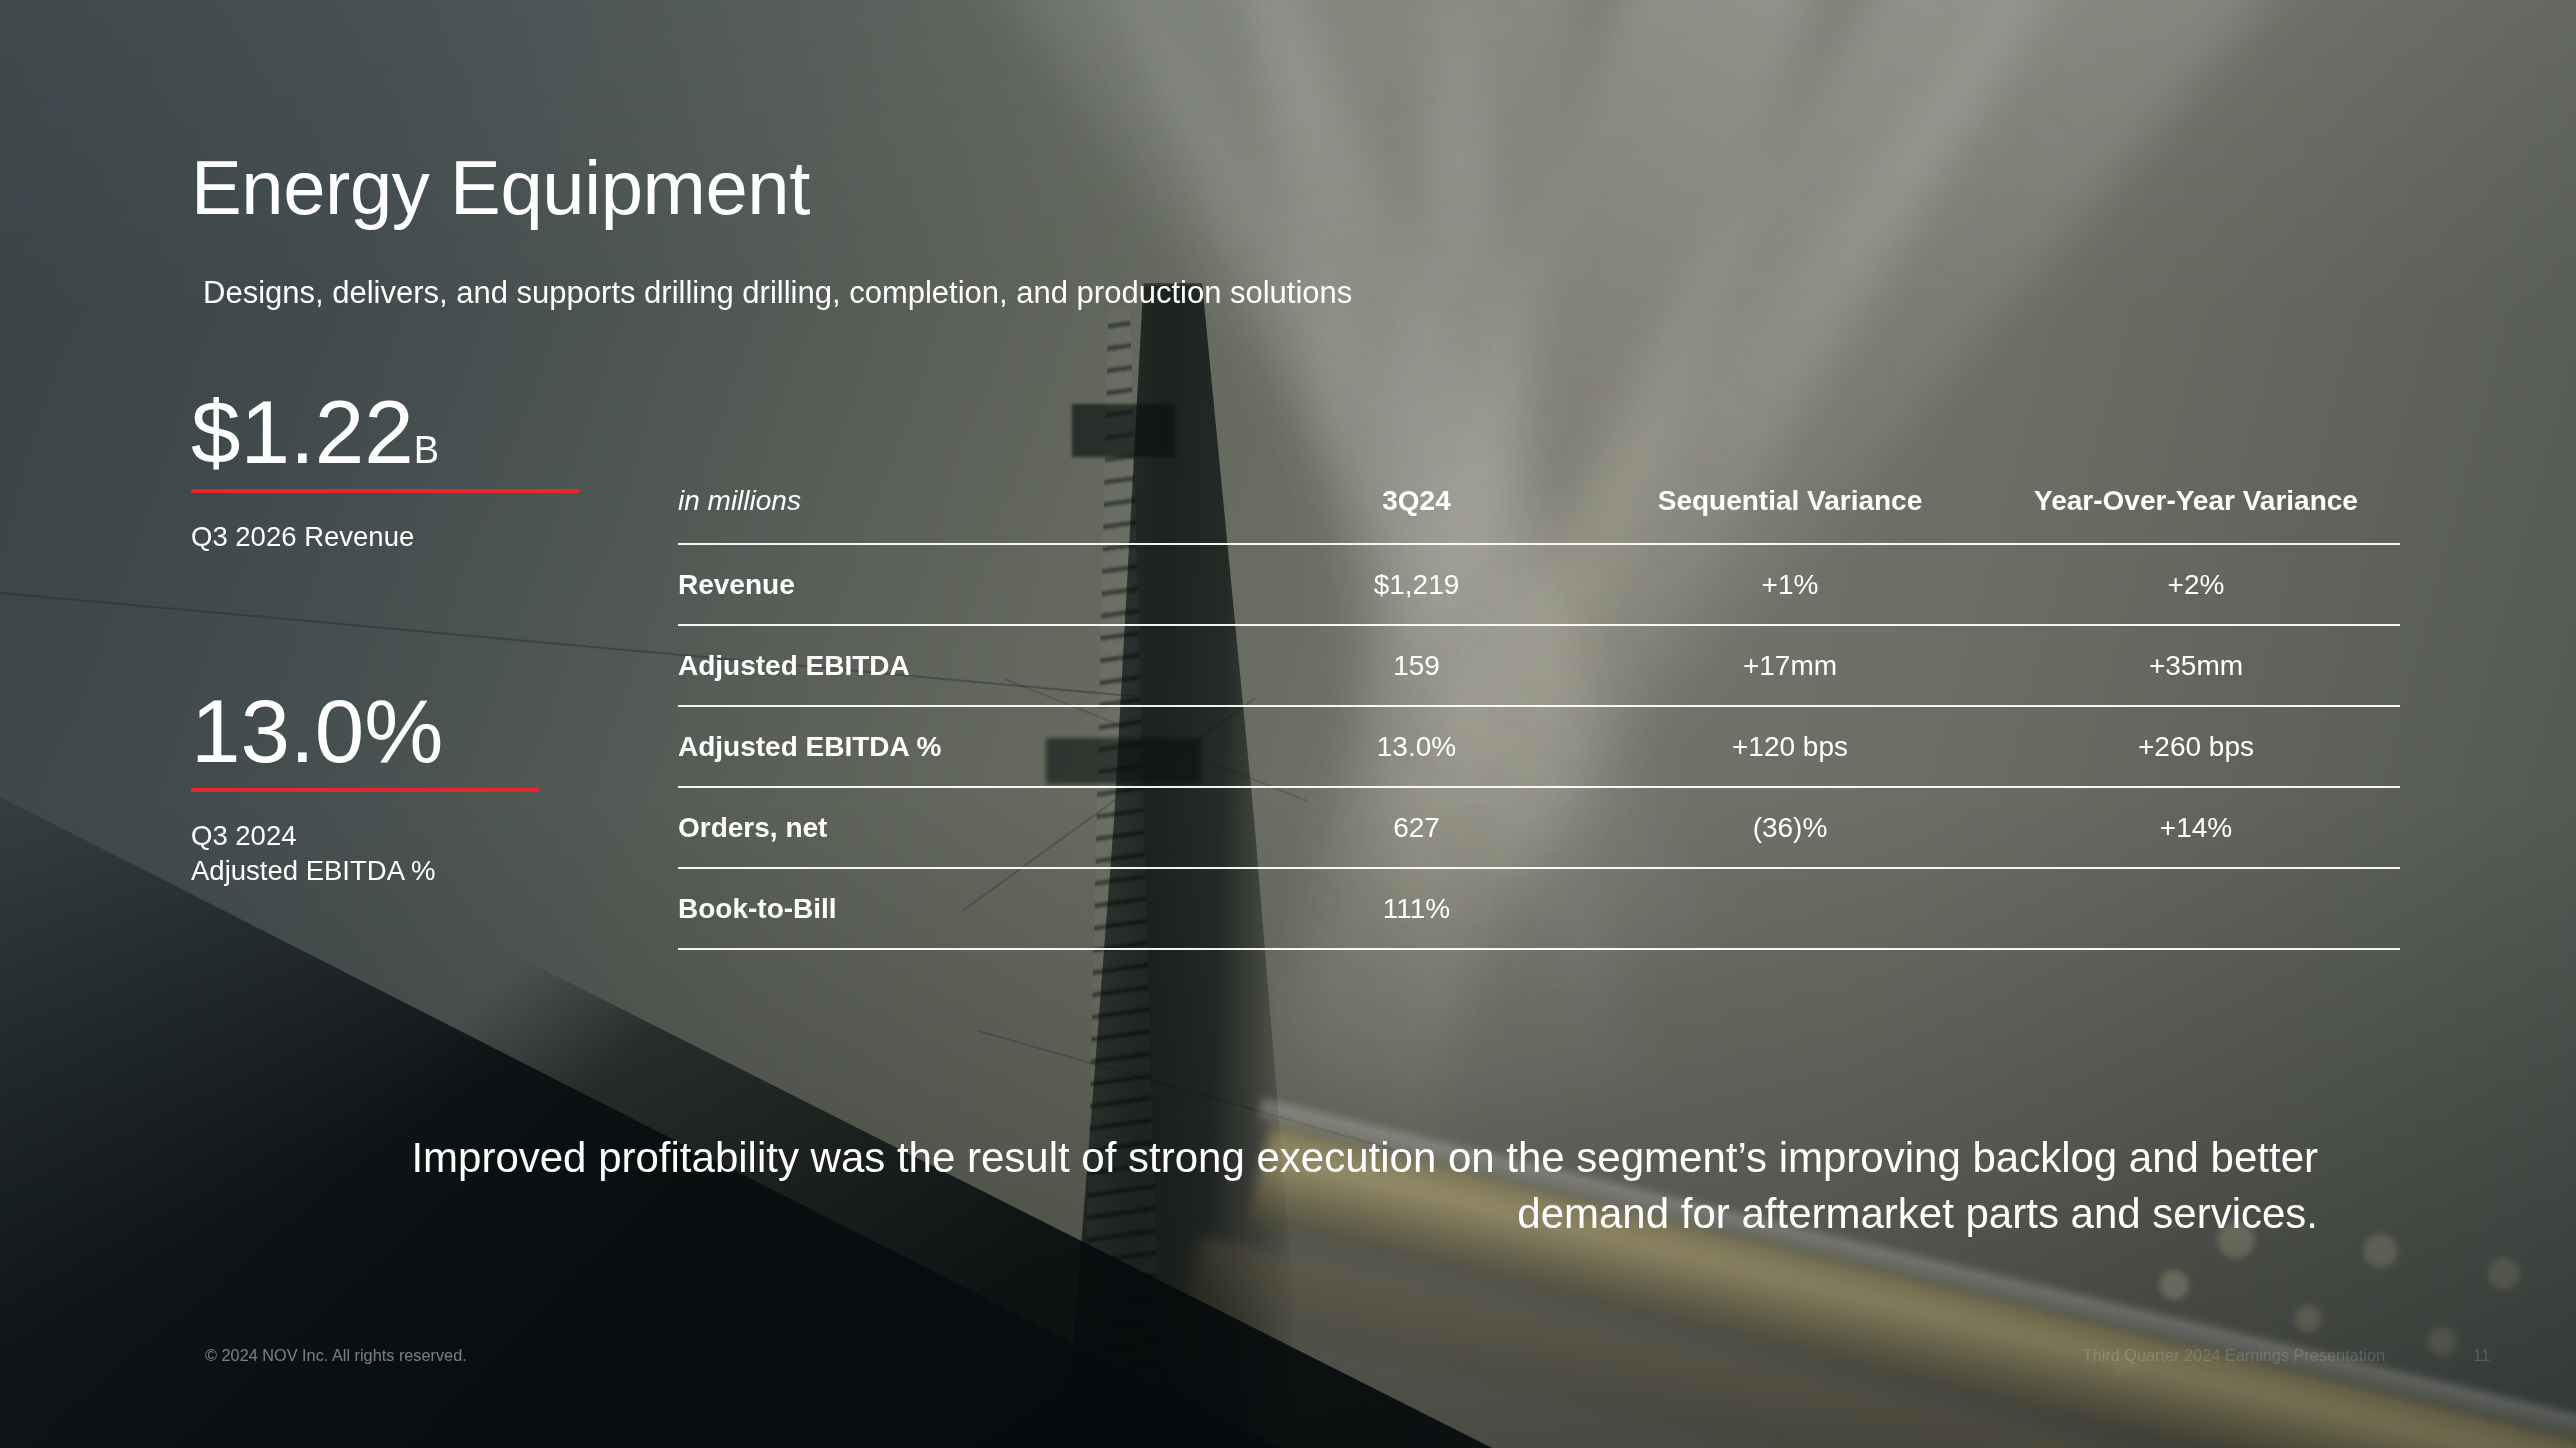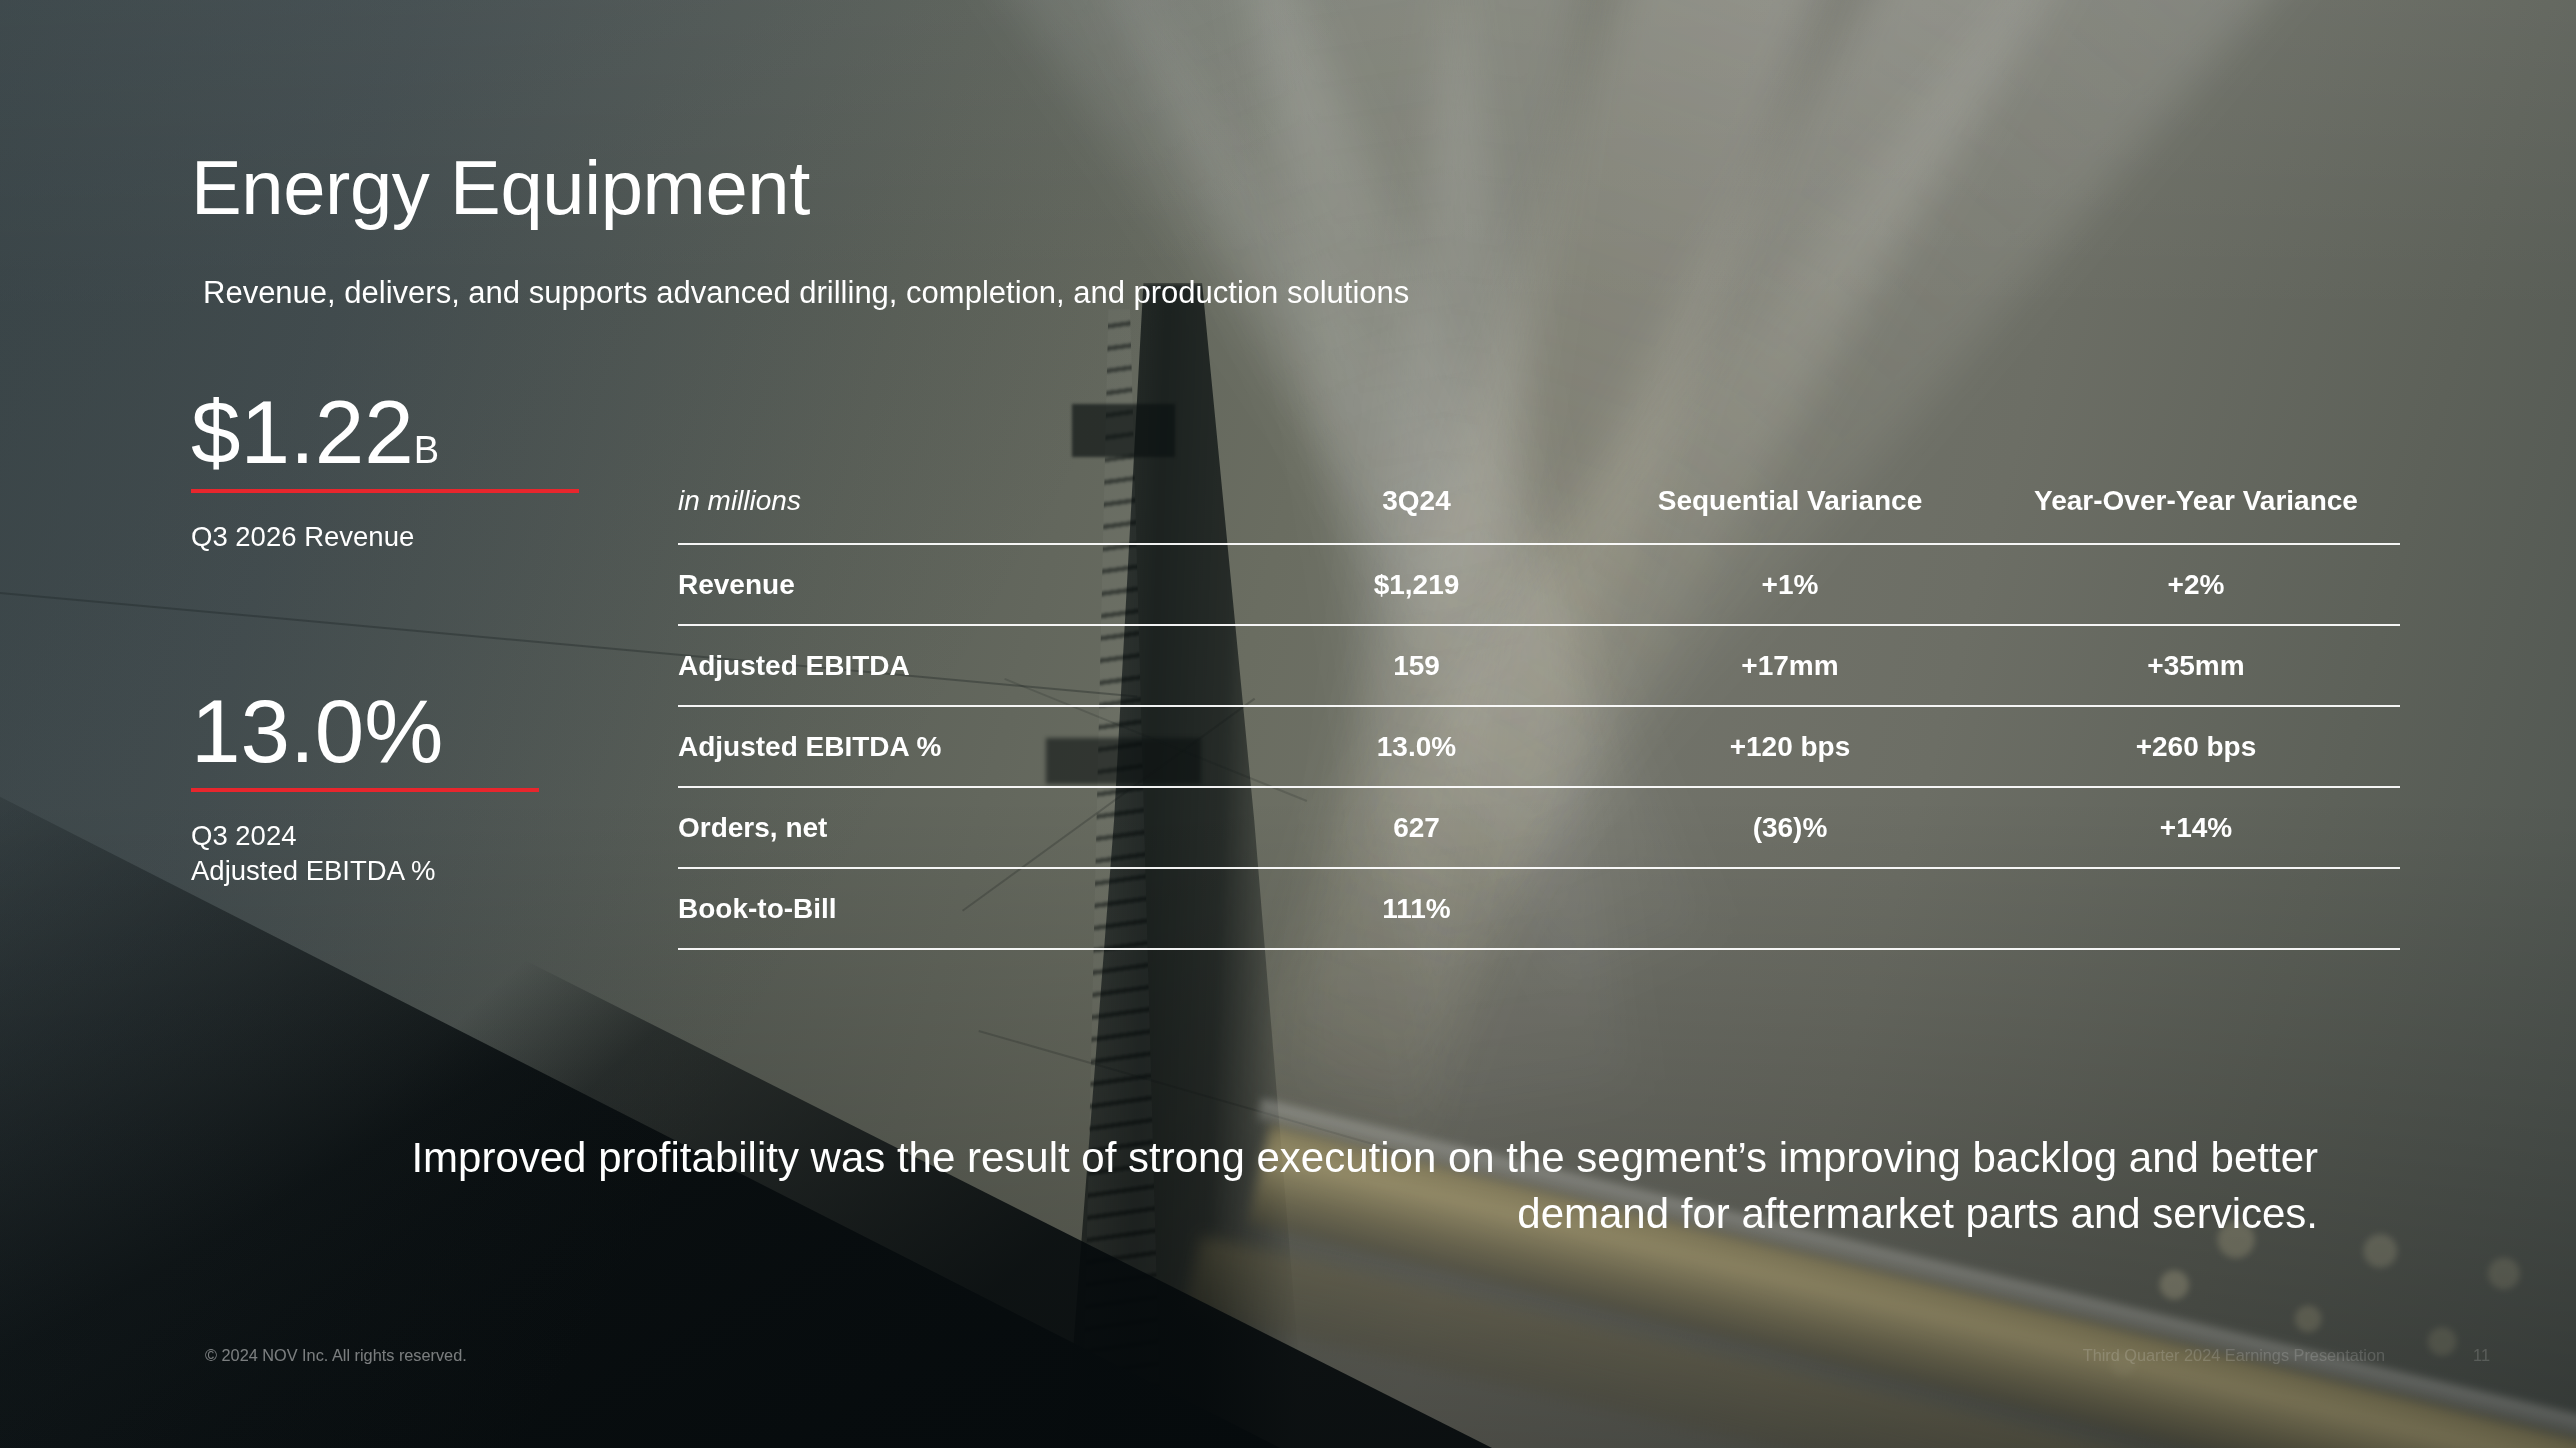--- a/index.html
+++ b/index.html
@@ -272,21 +272,21 @@
   .stats-table thead th.h-label {
     font-style: italic;
     font-weight: 400;
     text-align: left;
   }
   .stats-table thead th.h-num { text-align: center; }
 
   .stats-table tbody tr { border-top: 2.6px solid rgba(255,255,255,0.94); }
   .stats-table tbody tr:last-child { border-bottom: 2.6px solid rgba(255,255,255,0.94); }
   .stats-table tbody td.t-label { font-weight: 700; text-align: left; margin-top: 42px; }
-  .stats-table tbody td.t-num { text-align: center; font-weight: 700; }
+  .stats-table tbody td.t-num { text-align: center; font-weight: 400; }
 
   
   .caption {
     position: absolute;
     left: 309px; top: 1130px;
     width: 2009px;
     text-align: right;
     font-size: 42px;
     line-height: 1.33;
     color: #ffffff;
@@ -340,21 +340,21 @@
   <div class="foliage"></div>
   <div class="bg-layer bg-vert"></div>
   <div class="dark-wedge"></div>
   <div class="dark-wedge-2"></div>
   <div class="bg-layer bg-tint"></div>
 
   <div class="content">
 
     <div class="slide-title">Energy Equipment</div>
 
-    <div class="slide-subtitle">Revenue, delivers, and supports advanced drilling, completion, and production solutions</div>
+    <div class="slide-subtitle">Designs, delivers, and supports drilling drilling, completion, and production solutions</div>
 
     <div class="kpi kpi-1">
       <div class="kpi-value">
         <span>$1.22</span><span class="kpi-suffix">B</span>
       </div>
       <div class="kpi-rule w1"></div>
       <div class="kpi-label">Q3 2026 Revenue</div>
     </div>
 
     <div class="kpi kpi-2">

